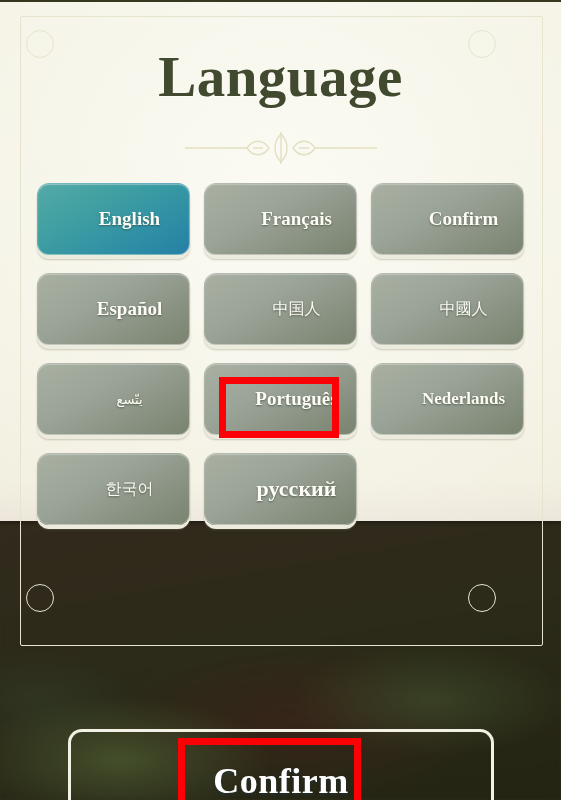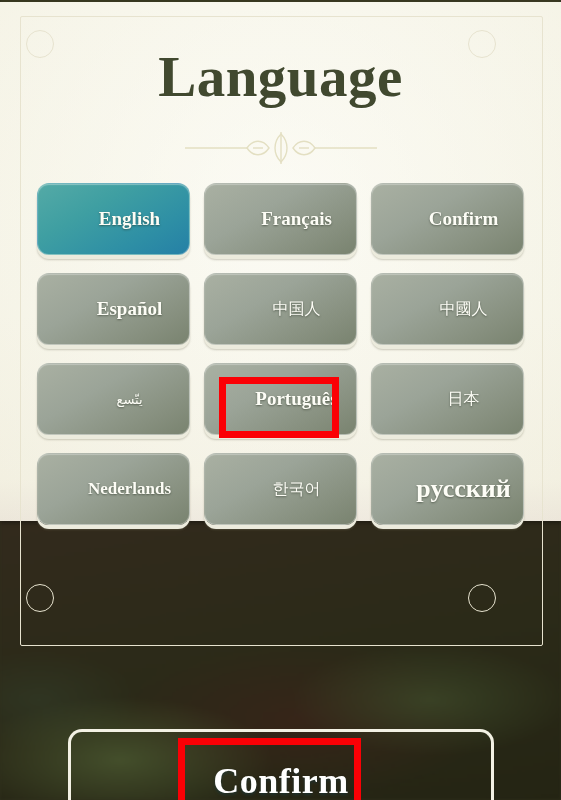--- a/index.html
+++ b/index.html
@@ -129,21 +129,21 @@
   }
   .lang-btn.on {
     background: linear-gradient(150deg, #54aaa6 0%, #3f9fa2 35%, #2e8fa5 72%, #2580a6 100%);
     box-shadow:
       0 4px 0 0 #ecebdd,
       0 5px 2px 0 rgba(120,118,95,0.35),
       inset 0 1px 1px rgba(255,255,255,0.35);
   }
   .lang-btn .lbl-cjk { font-family: "DejaVu Sans", sans-serif; font-size: 16px; font-weight: normal; }
   .lang-btn .lbl-ar  { font-family: "DejaVu Sans", sans-serif; font-size: 13px; font-weight: normal; direction: rtl; text-align: center; }
-  .lang-btn .lbl-cyr { font-family: "Liberation Serif", serif; font-size: 26px; }
+  .lang-btn .lbl-cyr { font-family: "Liberation Serif", serif; font-size: 22px; }
   .lang-btn .lbl-small { font-size: 17px; }
 
   
   .confirm-btn {
     position: absolute;
     left: 68px;
     top: 729px;
     width: 426px;
     height: 80px;
     border-radius: 14px 14px 0 0;
@@ -232,23 +232,20 @@
       <div class="lang-btn off">
           <span class="lbl-cjk">中國人</span>
         </div>
 
       <div class="lang-btn off">
           <span class="lbl-ar">يتّسع</span>
         </div>
       <div class="lang-btn off">
           <span class="lbl">Português</span>
         </div>
-      <div class="lang-btn off">
-          <span class="lbl-cjk">日本</span>
-        </div>
 
       <div class="lang-btn off">
           <span class="lbl-small">Nederlands</span>
         </div>
       <div class="lang-btn off">
           <span class="lbl-cjk">한국어</span>
         </div>
       <div class="lang-btn off">
           <span class="lbl-cyr">русский</span>
         </div>

